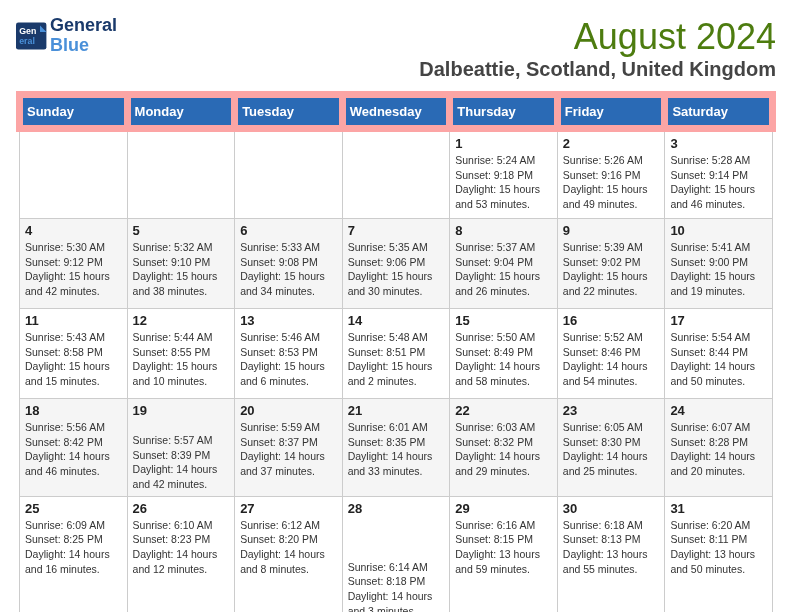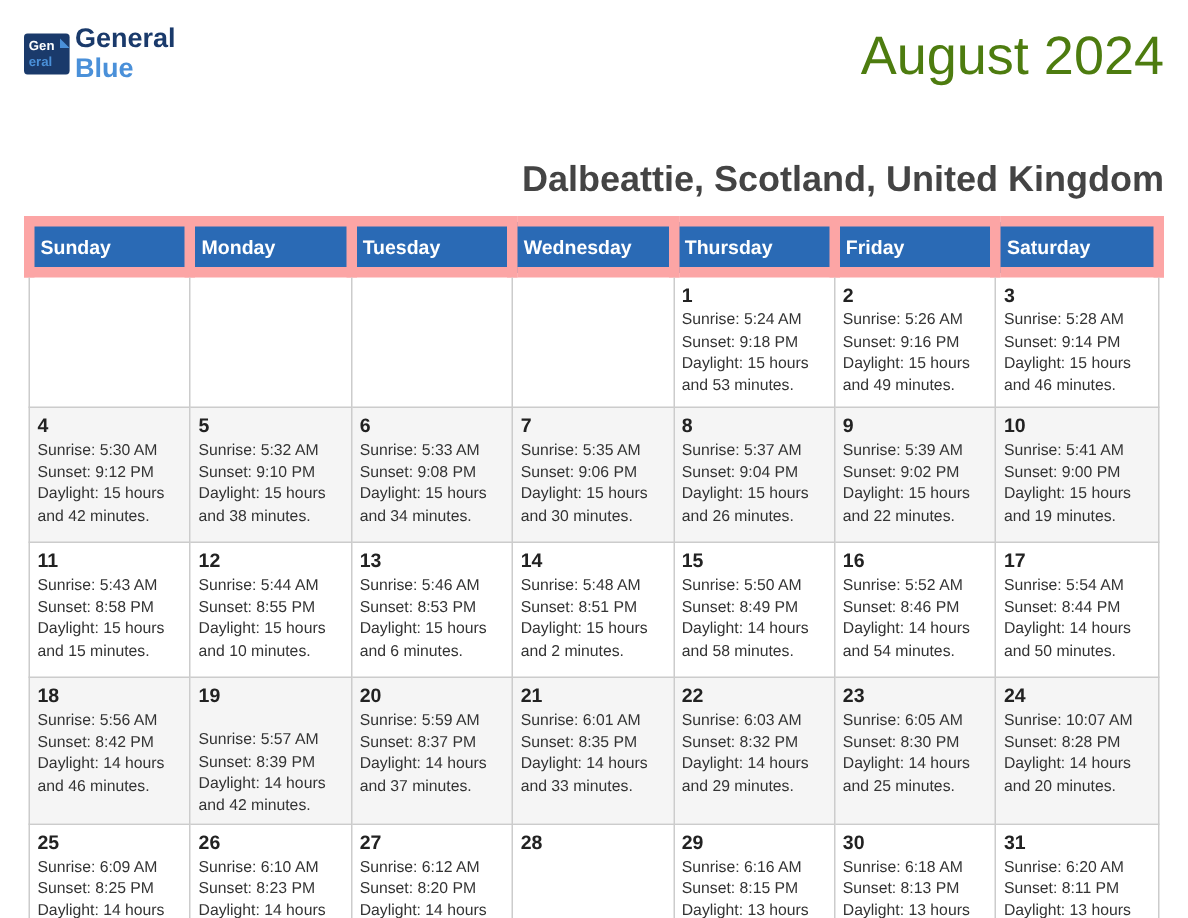--- a/index.html
+++ b/index.html
@@ -36,24 +36,23 @@
     }
     .title-block {
       text-align: right;
     }
     .main-title {
       font-size: 36px;
       font-weight: normal;
       color: #4d7c0f;
     }
     .subtitle {
-      font-size: 24px;
+      font-size: 20px;
       color: #444;
       font-weight: bold;
-      margin-top: 48px;
     }
     .calendar-table {
       width: 100%;
       border-collapse: collapse;
       font-size: 11px;
     }
     .calendar-table th {
       background-color: #2a6ab5;
       color: #fff;
       padding: 6px 4px;
@@ -293,21 +292,21 @@
         </td>
         <td>
           <span class="day-number">23</span>
           <div class="day-info" style="white-space: pre-line;">Sunrise: 6:05 AM
 Sunset: 8:30 PM
 Daylight: 14 hours
 and 25 minutes.</div>
         </td>
         <td>
           <span class="day-number">24</span>
-          <div class="day-info" style="white-space: pre-line;">Sunrise: 10:07 AM
+          <div class="day-info" style="white-space: pre-line;">Sunrise: 6:07 AM
 Sunset: 8:28 PM
 Daylight: 14 hours
 and 20 minutes.</div>
         </td>
       </tr>
       <tr>
         <td>
           <span class="day-number">25</span>
           <div class="day-info" style="white-space: pre-line;">Sunrise: 6:09 AM
 Sunset: 8:25 PM

